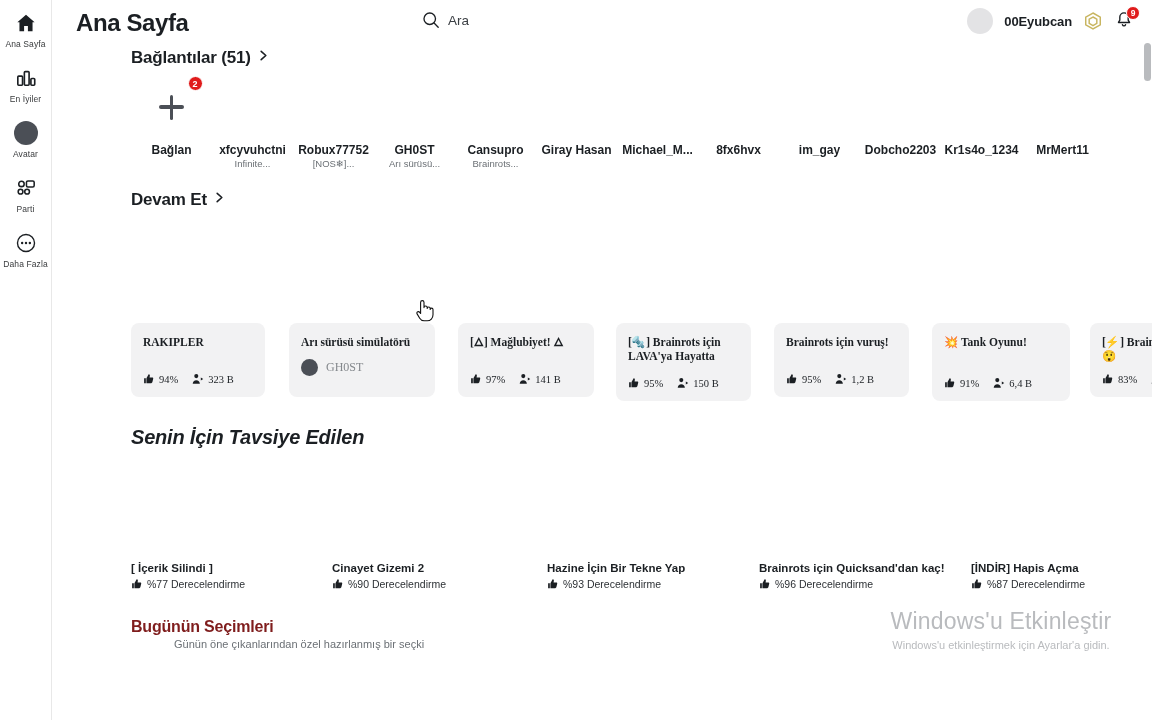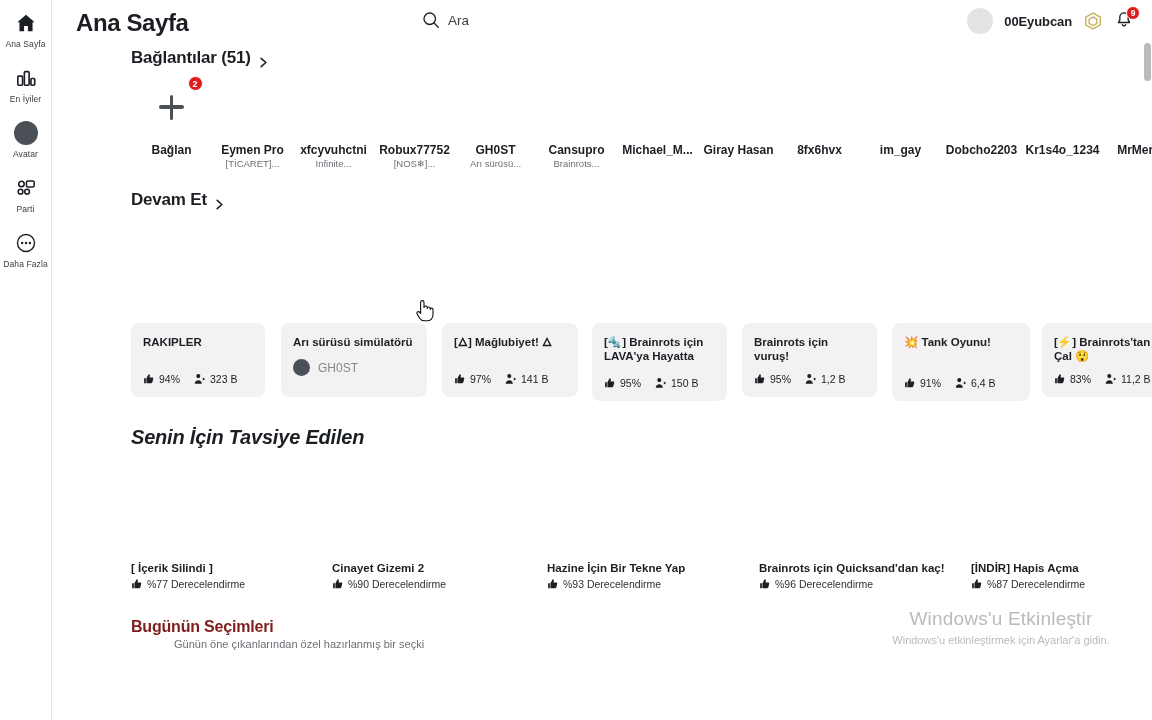--- a/index.html
+++ b/index.html
@@ -57,21 +57,21 @@
   .bell-badge {
     position:absolute; right:-4px; top:-4px; background:#e01b1b; color:#fff;
     border-radius:50%; min-width:14px;height:14px; font-size:8.5px; font-weight:700;
     display:flex;align-items:center;justify-content:center; border:1.5px solid #fff;
   }
 
   
   .content { position:absolute; inset:45px 0 0 0; padding:0 0 0 0; }
 
   .sec-head {
-    display:flex; align-items:flex-end; gap:6px; padding-left:79px; cursor:pointer;
+    display:flex; align-items:flex-start; gap:6px; padding-left:79px; cursor:pointer;
   }
   .sec-head .t { font-size:17px; font-weight:700; color:#1b1f23; letter-spacing:-.2px; }
   .chev { width:13px;height:13px; }
 
   
   .friends-row {
     display:flex; gap:0; padding-left:79px; margin-top:10px;
   }
   .friend { width:81px; flex:none; display:flex; flex-direction:column; align-items:center; cursor:pointer; }
   .fr-circle-wrap { position:relative; width:58px;height:58px; }
@@ -83,21 +83,21 @@
   }
   .plus-v, .plus-h { position:absolute; background:#4b4f56; border-radius:2px; }
   .plus-v { width:3.4px;height:25px; left:27.3px; top:16.5px; }
   .plus-h { height:3.4px;width:25px; top:27.3px; left:16.5px; }
   .fr-name { font-size:12px;font-weight:700;color:#1b1f23;margin-top:7px;
     max-width:78px; overflow:hidden; text-overflow:ellipsis; white-space:nowrap; text-align:center; }
   .fr-sub { font-size:9.5px;color:#6b7075;margin-top:1px;
     max-width:78px; overflow:hidden; text-overflow:ellipsis; white-space:nowrap; text-align:center; }
 
   
-  .continue-row { display:flex; gap:0; padding-left:79px; margin-top:8px; }
+  .continue-row { display:flex; gap:8px; padding-left:79px; margin-top:8px;font-family:Liberation Serif, serif; }
   .ccard {
     width:200px; height:74px; flex:none; background:#f2f2f3; border-radius:8px;
     margin-right:0; padding:12px 12px 0 12px; cursor:pointer; position:relative;
   }
   .cc-title { font-size:11.5px; font-weight:700; color:#1b1f23; line-height:14px;
     max-height:28px; overflow:hidden; }
   .cc-meta { position:absolute; left:12px; bottom:12px; display:flex; align-items:flex-start; gap:14px; }
   .cc-stat { display:flex; align-items:center; gap:4px; font-size:10.5px; color:#1b1f23; font-weight:400;}
   .cc-player { display:flex; align-items:center; gap:8px; margin-top:10px; }
   .cc-pdot { width:17px;height:17px;border-radius:50%;background:#4b4f56; }
@@ -129,21 +129,21 @@
   .scroll-thumb {
     position:absolute; top:3px; left:0; width:7px; height:38px;
     background:#b9bbbe; border-radius:4px;
   }
 
   
   .watermark {
     position:absolute; left:866px; top:608px; width:270px;
     text-align:center; pointer-events:none; user-select:none;
   }
-  .wm1 { font-size:19px; color:#b9bbbe; font-weight:400; letter-spacing:.2px; }
+  .wm1 { font-size:23px; color:#b9bbbe; font-weight:400; letter-spacing:.2px; }
   .wm2 { font-size:11px; color:#b9bbbe; margin-top:4px; }
 
   
   .cursor { position:absolute; left:412px; top:296px; pointer-events:none; }
 </style>
 </head>
 <body>
 
 <div id="app">
 
@@ -253,50 +253,45 @@
             <span class="fr-circle"></span>
             <span class="plus-v"></span>
             <span class="plus-h"></span>
             <span class="fr-badge">2</span>
           </span>
           <span class="fr-name">Bağlan</span>
         </div>
 
         <div class="friend">
           <span class="fr-circle-wrap"><span class="fr-circle"></span></span>
-          <span class="fr-name">Eymen Pro</span>
-          <span class="fr-sub">[TİCARET]...</span>
-        </div>
-        <div class="friend">
-          <span class="fr-circle-wrap"><span class="fr-circle"></span></span>
           <span class="fr-name">xfcyvuhctni</span>
           <span class="fr-sub">Infinite...</span>
         </div>
         <div class="friend">
           <span class="fr-circle-wrap"><span class="fr-circle"></span></span>
           <span class="fr-name">Robux77752</span>
           <span class="fr-sub">[NOS❄]...</span>
         </div>
         <div class="friend">
           <span class="fr-circle-wrap"><span class="fr-circle"></span></span>
           <span class="fr-name">GH0ST</span>
           <span class="fr-sub">Arı sürüsü...</span>
         </div>
         <div class="friend">
           <span class="fr-circle-wrap"><span class="fr-circle"></span></span>
           <span class="fr-name">Cansupro</span>
           <span class="fr-sub">Brainrots...</span>
         </div>
         <div class="friend">
           <span class="fr-circle-wrap"><span class="fr-circle"></span></span>
+          <span class="fr-name">Giray Hasan</span>
+        </div>
+        <div class="friend">
+          <span class="fr-circle-wrap"><span class="fr-circle"></span></span>
           <span class="fr-name">Michael_M...</span>
-        </div>
-        <div class="friend">
-          <span class="fr-circle-wrap"><span class="fr-circle"></span></span>
-          <span class="fr-name">Giray Hasan</span>
         </div>
         <div class="friend">
           <span class="fr-circle-wrap"><span class="fr-circle"></span></span>
           <span class="fr-name">8fx6hvx</span>
         </div>
         <div class="friend">
           <span class="fr-circle-wrap"><span class="fr-circle"></span></span>
           <span class="fr-name">im_gay</span>
         </div>
         <div class="friend">

